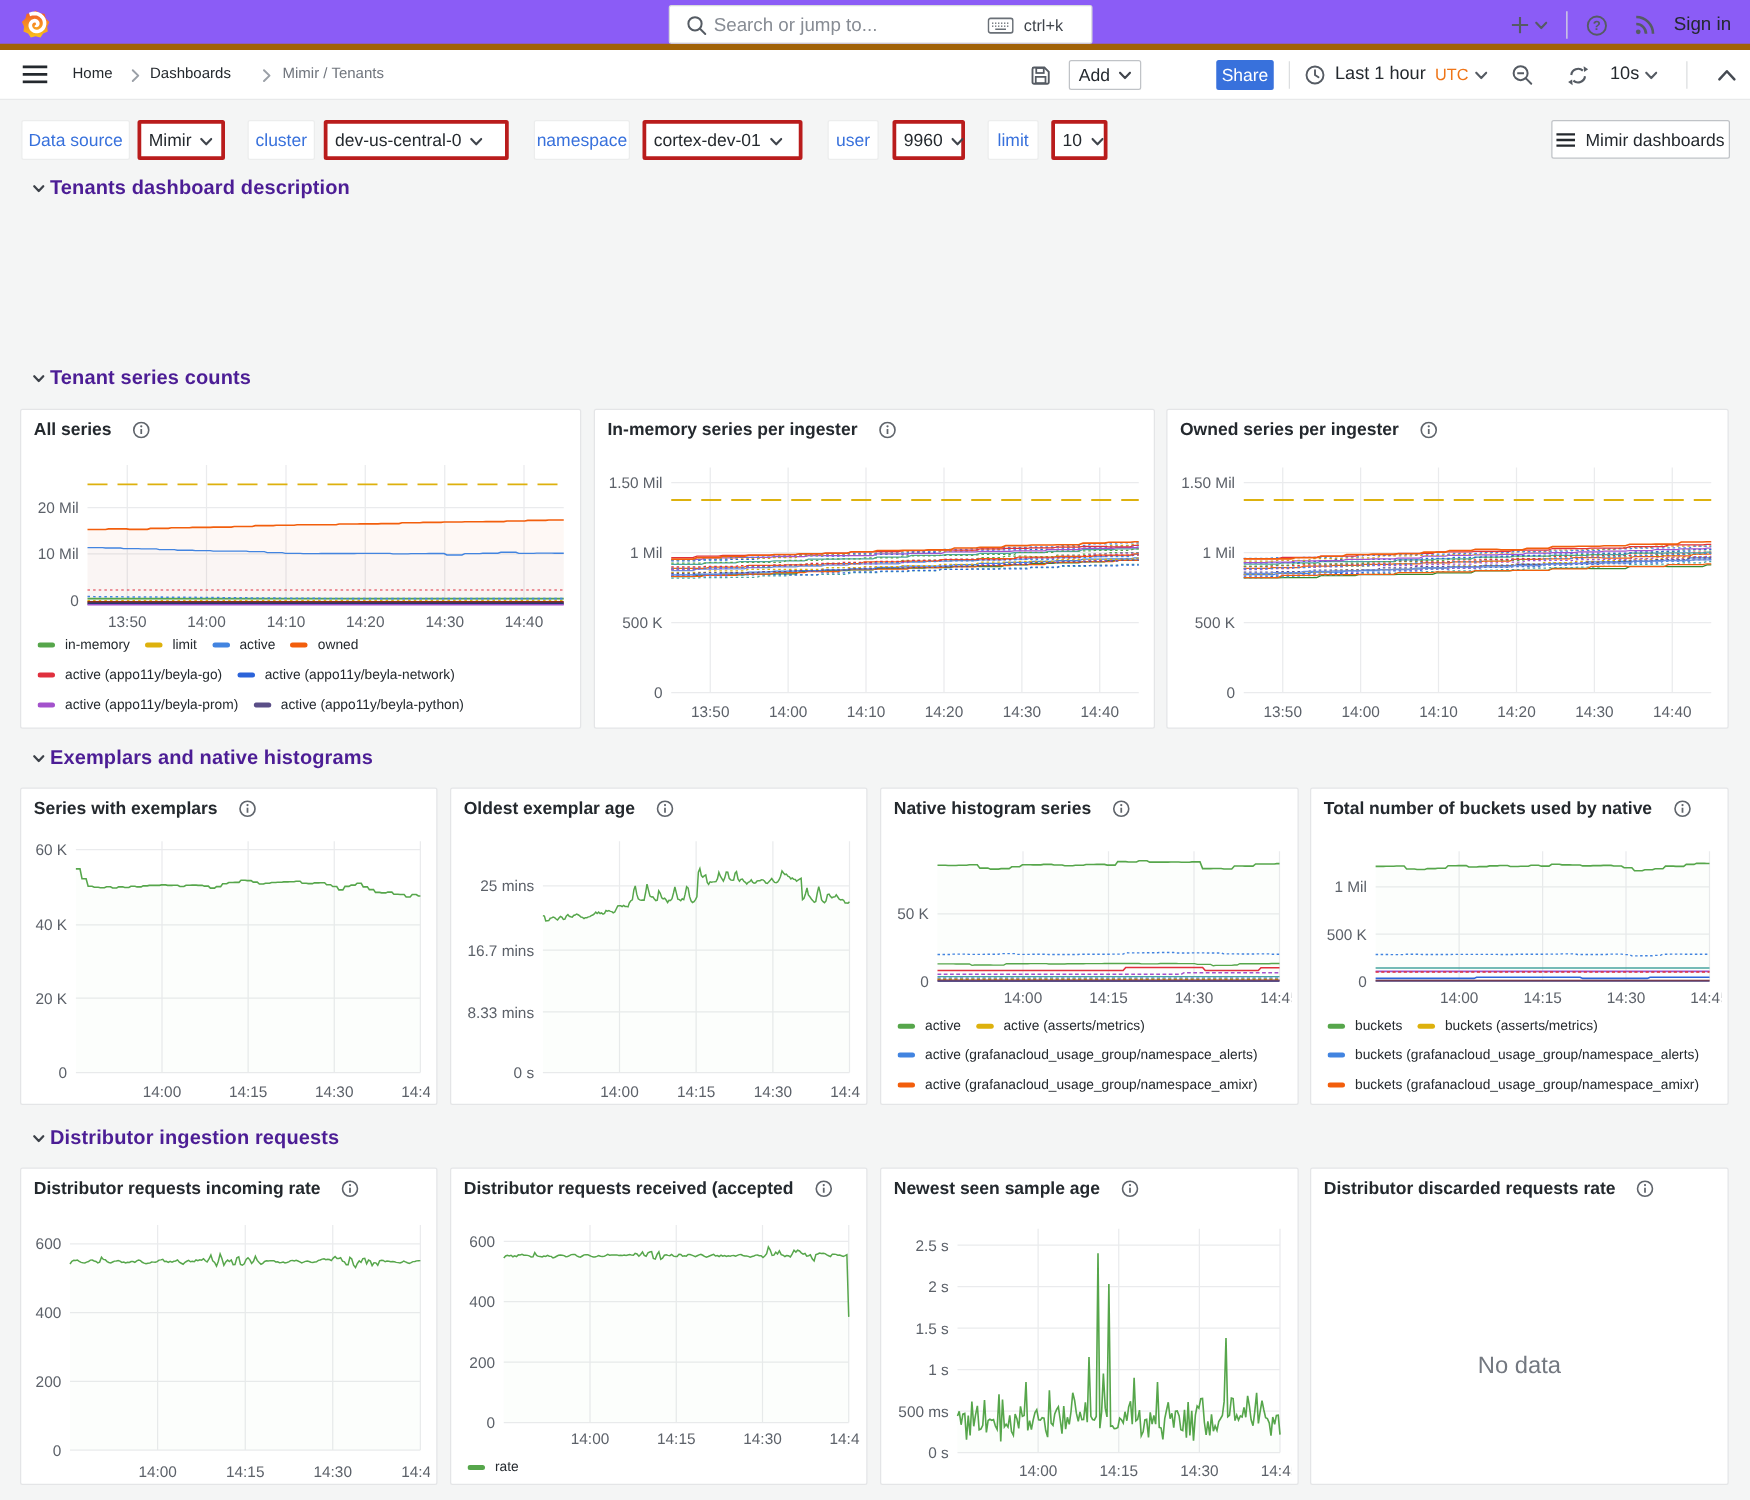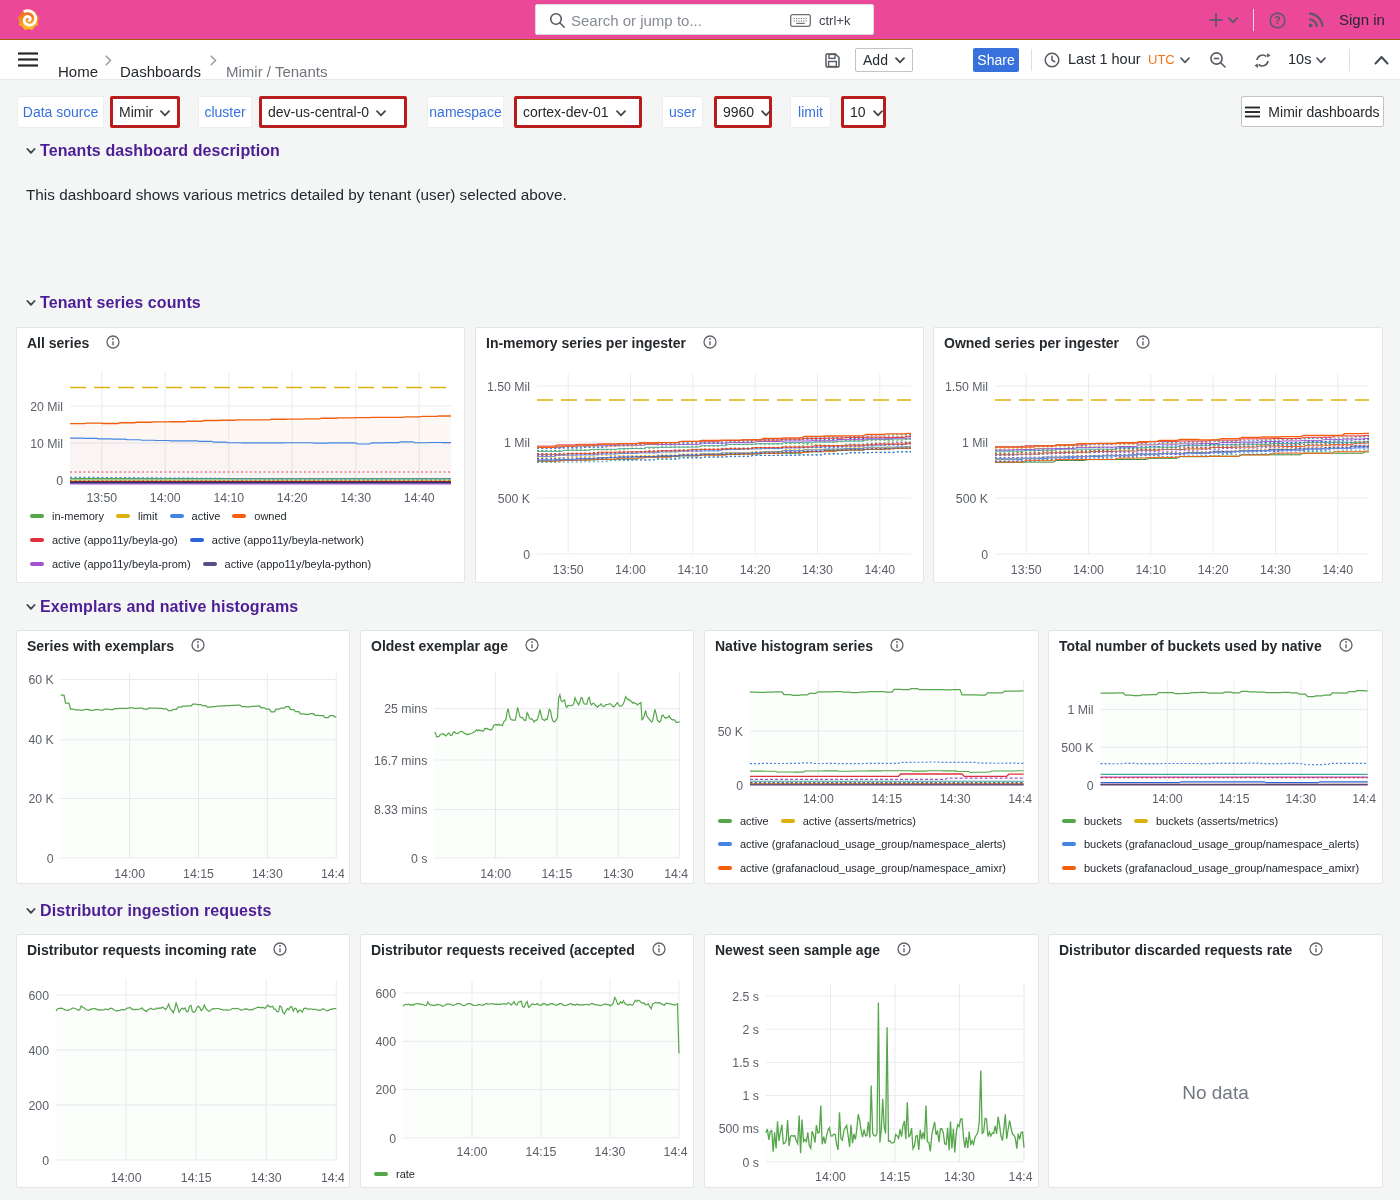--- a/index.html
+++ b/index.html
@@ -1,36 +1,36 @@
 <!DOCTYPE html>
 <html><head><meta charset="utf-8"><title>Mimir / Tenants</title><style>
 *{margin:0;padding:0;box-sizing:border-box}
 html,body{width:1400px;height:1200px;font-family:"Liberation Sans",sans-serif;background:#f4f5f5;overflow:hidden}
 .page{position:relative;width:1400px;height:1200px;background:#f4f5f5}
-.topbar{position:absolute;left:0;top:0;width:1400px;height:40px;background:#ec4899;border-bottom:1px solid #a16207}
+.topbar{position:absolute;left:0;top:0;width:1400px;height:40px;background:#8b5cf6;border-bottom:5px solid #a16207}
 .navbar{position:absolute;left:0;top:40px;width:1400px;height:40px;background:#fff;border-bottom:1px solid #e8e9ea}
 .searchbox{position:absolute;left:535px;top:4px;width:339px;height:31px;background:#fff;border:1px solid #d8dadc;border-radius:2px}
 .ph{position:absolute;left:35px;top:7px;font-size:15px;color:#878c94}
 .kbdtxt{position:absolute;left:283px;top:8px;font-size:13px;color:#3f444b}
-.crumb{position:absolute;top:23px;font-size:15px;color:#24292e}
+.crumb{position:absolute;top:11px;font-size:12px;color:#24292e}
 .crumb.dim{color:#70757d}
 .signin{position:absolute;left:1339px;top:11px;font-size:15px;font-weight:500;color:#24292e}
 .vsep{position:absolute;width:1px;background:#dcdee0}
 .btn{position:absolute;display:flex;align-items:center;justify-content:center;font-size:14px;border-radius:2px}
 .btn.ghost{background:#fff;border:1px solid #c0c3c7;color:#24292e}
 .btn.blue{background:#3871dc;color:#fff;font-weight:500}
 .tbtxt{position:absolute;font-size:14.5px;color:#24292e}
 .flabel,.fval{position:absolute;top:96px;height:32px;display:flex;align-items:center;padding:0 6px;white-space:nowrap;background:#fff;border-radius:2px;font-size:14px}
 .flabel{border:1px solid #eceded;color:#3871dc;font-weight:500;justify-content:center}
 .fval{border:3px solid #b91c1c;color:#24292e;font-weight:500}
 .fval .cv{margin-left:7px}
 .shead{position:absolute;font-size:16px;font-weight:700;color:#4c1d95;letter-spacing:0.1px}
 .desc{position:absolute;font-size:15.3px;color:#24292e}
 .panel{position:absolute;background:#fff;border:1px solid #e4e5e7;border-radius:2px;overflow:hidden}
-.ptitle{position:absolute;left:10px;top:7px;display:flex;align-items:flex-start;font-size:14px;font-weight:600;color:#24292e;white-space:nowrap}
+.ptitle{position:absolute;left:10px;top:7px;display:flex;align-items:flex-end;font-size:14px;font-weight:600;color:#24292e;white-space:nowrap}
 .ptitle .pinfo{margin-left:17px}
 .chart{position:absolute;left:0;top:0}
 .ax{font-family:"Liberation Sans",sans-serif;font-size:12.3px;fill:#5c6169}
 .legend{position:absolute;left:13px;display:flex;align-items:center;gap:12px;height:18px;overflow:hidden;white-space:nowrap}
 .li{display:flex;align-items:center;flex:none}
 .sw{width:14px;height:4px;border-radius:2px;margin-right:8px;flex:none}
 .lt{font-size:11px;color:#24292e}
 .nodata{position:absolute;left:0;top:147px;width:100%;text-align:center;font-size:19px;color:#737880}
 </style></head><body>
 <div class="page">
@@ -194,21 +194,20 @@
     </div>
     <div class="btn ghost" style="left:1241px;top:96px;width:143px;height:31px"><svg width="15" height="12" viewBox="0 0 15 12" style="margin-right:8px">
         <line x1="0" y1="1.5" x2="15" y2="1.5" stroke="#24292e" stroke-width="1.9"></line>
         <line x1="0" y1="6" x2="15" y2="6" stroke="#24292e" stroke-width="1.9"></line>
         <line x1="0" y1="10.5" x2="15" y2="10.5" stroke="#24292e" stroke-width="1.9"></line>
       </svg>Mimir dashboards</div>
     <svg style="position:absolute;left:26px;top:147px" width="10" height="8" viewBox="0 0 10 8">
       <polyline points="1.4,2 5,5.8 8.6,2" fill="none" stroke="#3c4148" stroke-width="1.8" stroke-linecap="round" stroke-linejoin="round"></polyline>
     </svg>
     <div class="shead" style="left:40px;top:142px">Tenants dashboard description</div>
-    <div class="desc" style="left:26px;top:186px">This dashboard shows various metrics detailed by tenant (user) selected above.</div>
     <svg style="position:absolute;left:26px;top:299px" width="10" height="8" viewBox="0 0 10 8">
       <polyline points="1.4,2 5,5.8 8.6,2" fill="none" stroke="#3c4148" stroke-width="1.8" stroke-linecap="round" stroke-linejoin="round"></polyline>
     </svg>
     <div class="shead" style="left:40px;top:294px">Tenant series counts</div>
     <div class="panel" style="left:16px;top:327px;width:449px;height:256px">
       <div class="ptitle">
         <span>All series</span>
         <svg class="pinfo" width="14" height="14" viewBox="0 0 14 14">
           <circle cx="7" cy="7" r="6" fill="none" stroke="#60656c" stroke-width="1.3"></circle>
           <line x1="7" y1="6.2" x2="7" y2="10.2" stroke="#60656c" stroke-width="1.4"></line>

